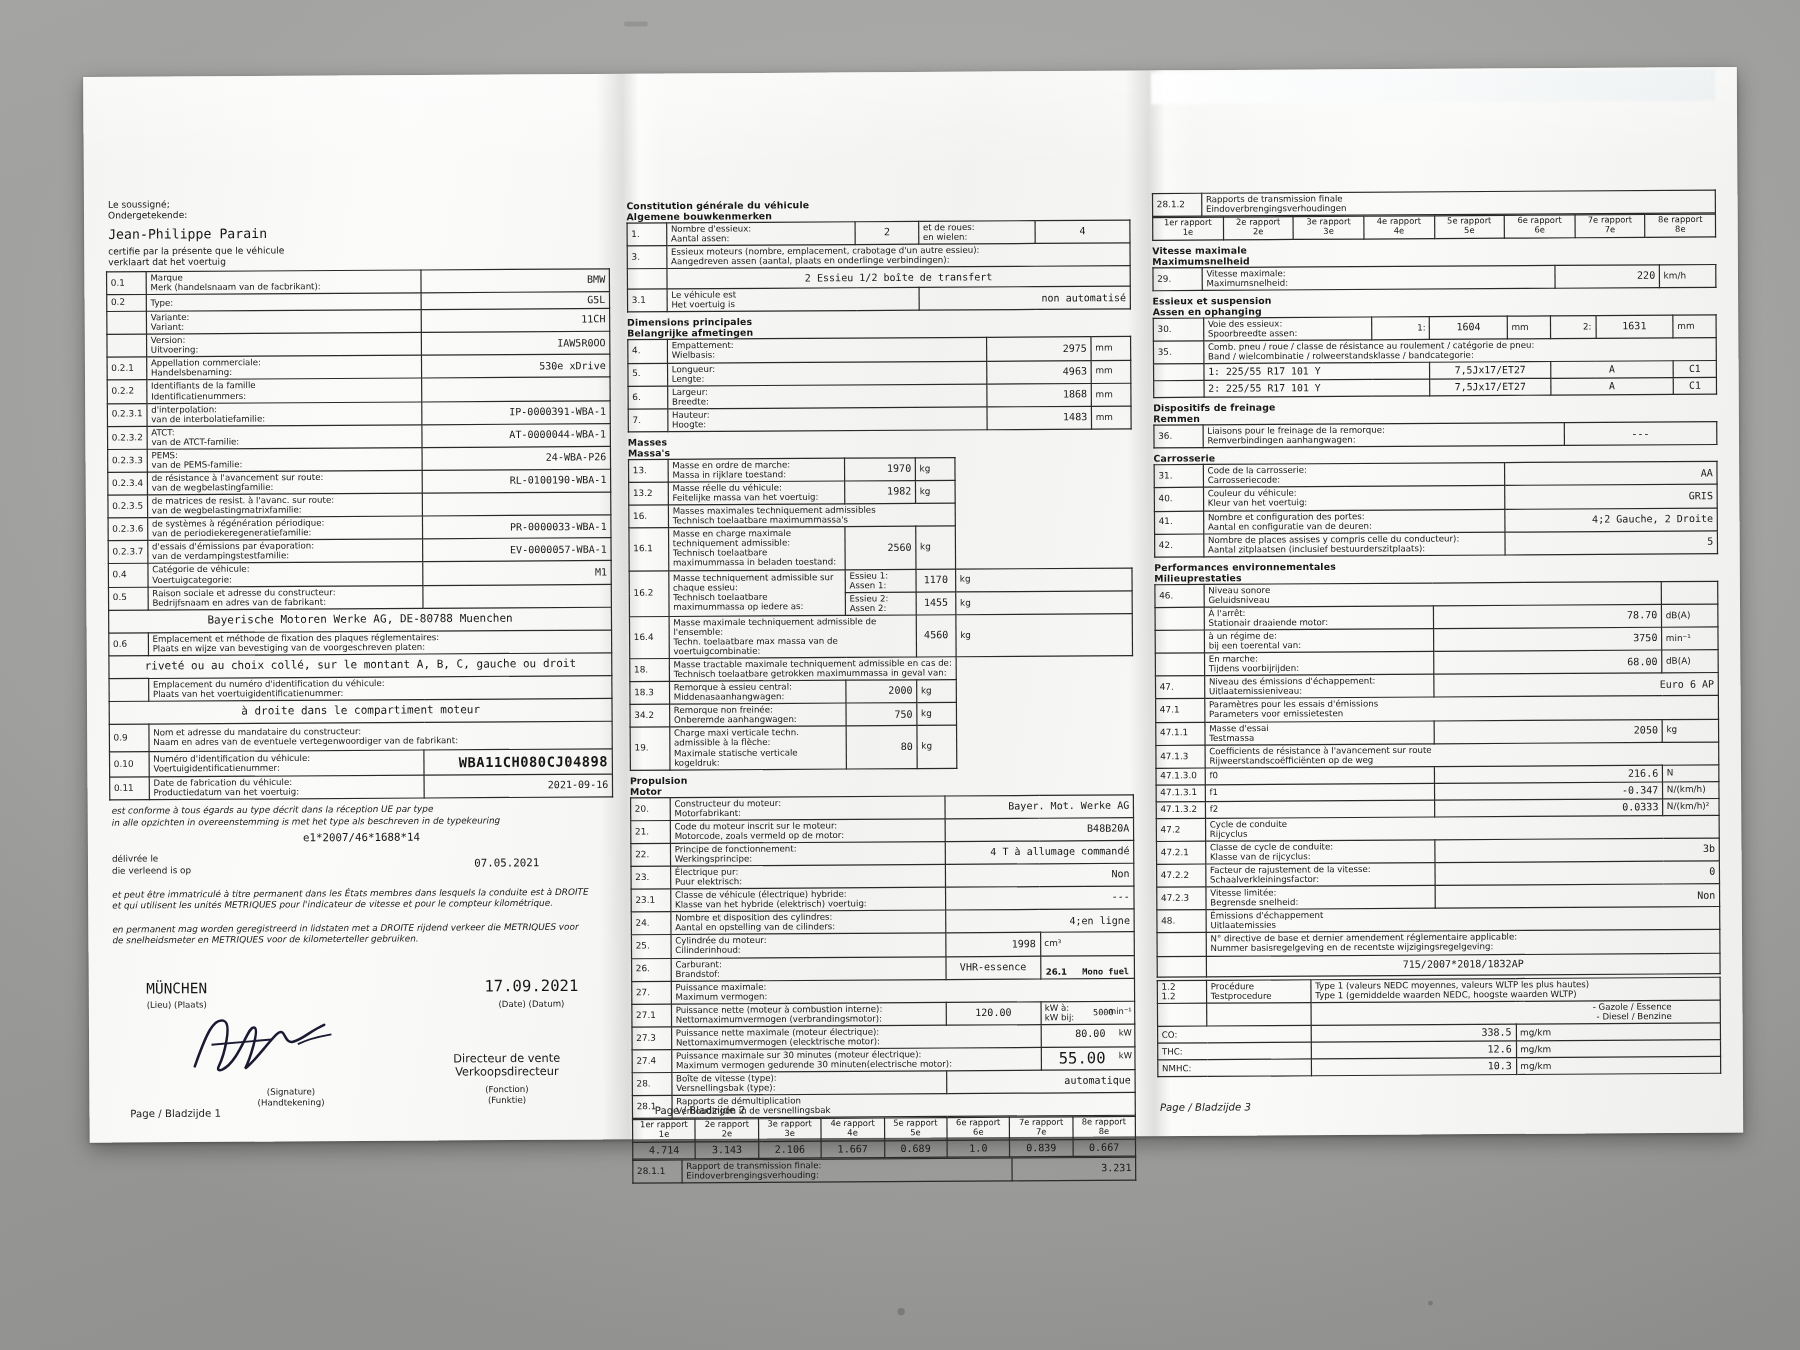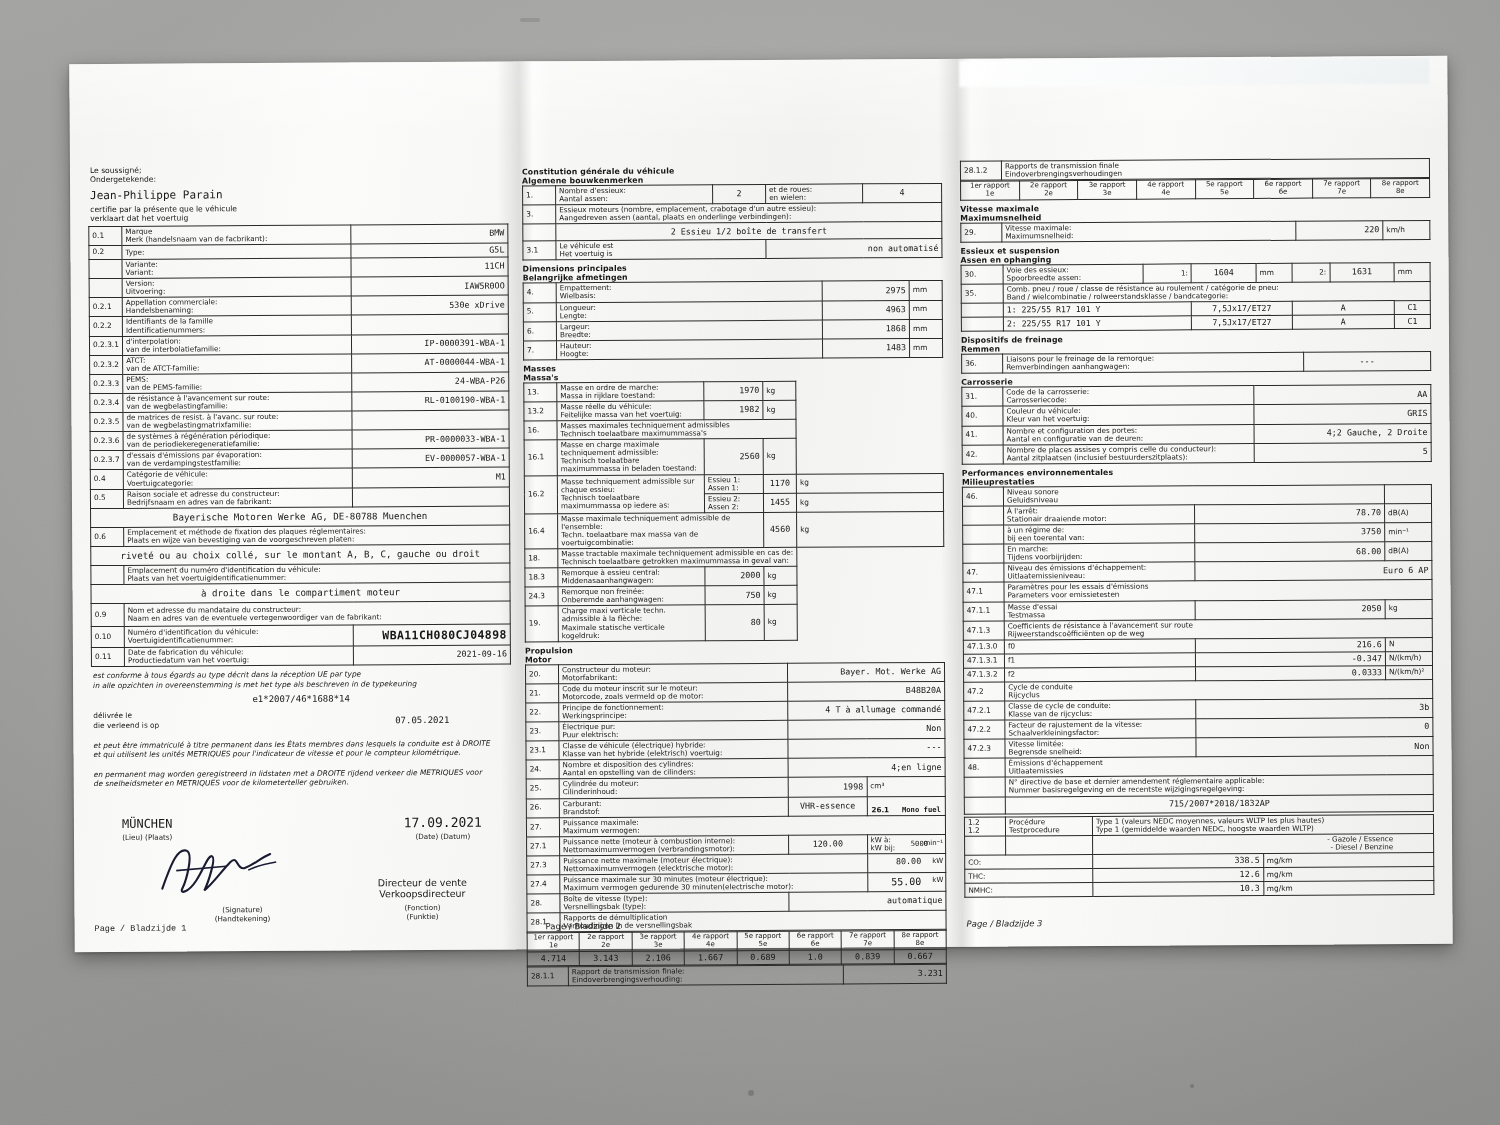--- a/index.html
+++ b/index.html
@@ -337,21 +337,21 @@
           <div style="font-size:9.5px;">Directeur de vente</div>
           <div style="font-size:9.5px;">Verkoopsdirecteur</div>
           <div class="undertext" style="margin-top:5px;">
             <div>(Fonction)</div>
             <div>(Funktie)</div>
           </div>
         </div>
       </div>
     </div>
 
-    <div class="page-label" style="left:2px;font-family:Liberation Mono, monospace;">Page / Bladzijde 1</div>
+    <div class="page-label" style="left:16px;">Page / Bladzijde 1</div>
   </div>
 
   <div class="col col2">
     <div style="position:absolute;left:0;right:0;top:102px;">
       <div class="sect">
         <span>Constitution générale du véhicule</span>
         <span class="nl">Algemene bouwkenmerken</span>
       </div>
 
       <table class="grid">
@@ -518,21 +518,21 @@
         <tr>
           <td class="num">18.3</td>
           <td class="lbl">
             <span class="fr">Remorque à essieu central:</span>
             <span class="nl">Middenasaanhangwagen:</span>
           </td>
           <td class="val">2000</td>
           <td class="unit">kg</td>
         </tr>
         <tr>
-          <td class="num">24.3</td>
+          <td class="num">34.2</td>
           <td class="lbl">
             <span class="fr">Remorque non freinée:</span>
             <span class="nl">Onberemde aanhangwagen:</span>
           </td>
           <td class="val">750</td>
           <td class="unit">kg</td>
         </tr>
         <tr>
           <td class="num">19.</td>
           <td class="lbl">
@@ -653,21 +653,21 @@
             <span style="position:absolute;right:2px;top:4px;font-size:7px;">kW</span>
           </td>
         </tr>
         <tr>
           <td class="num">27.4</td>
           <td class="lbl" colspan="2">
             <span class="fr">Puissance maximale sur 30 minutes (moteur électrique):</span>
             <span class="nl">Maximum vermogen gedurende 30 minuten(electrische motor):</span>
           </td>
           <td class="lbl" style="position:relative;">
-            <span class="mono" style="position:absolute;right:24px;top:3px;font-size:10px;">55.00</span>
+            <span class="mono" style="position:absolute;right:24px;top:3px;font-size:13px;">55.00</span>
             <span style="position:absolute;right:2px;top:4px;font-size:7px;">kW</span>
           </td>
         </tr>
         <tr>
           <td class="num">28.</td>
           <td class="lbl">
             <span class="fr">Boîte de vitesse (type):</span>
             <span class="nl">Versnellingsbak (type):</span>
           </td>
           <td class="val" colspan="2">automatique</td>

